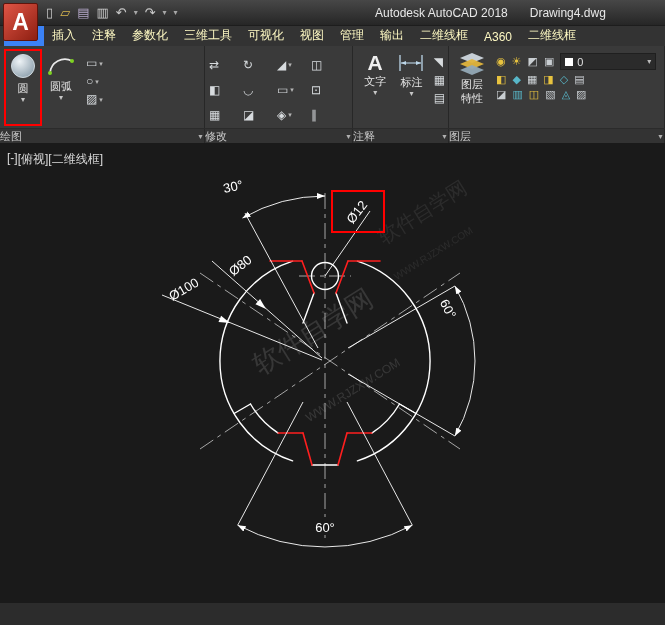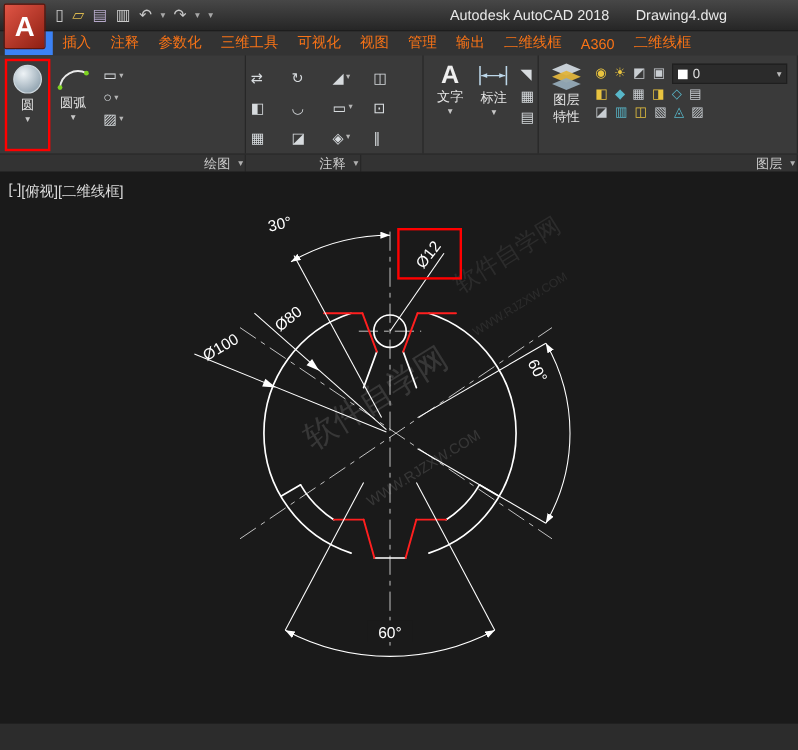--- a/index.html
+++ b/index.html
@@ -23,21 +23,21 @@
 
   
   .menubar { height:22px; background:#303030; display:flex; align-items:center;
     padding-left:46px; font-size:12px; color:#e2e2e2; white-space:nowrap;
     overflow:hidden; border-bottom:1px solid #222; }
   .menu-item { padding:2px 6px; }
 
   
   .tabrow { height:20px; background:#333333; display:flex; align-items:flex-end;
     padding-left:4px; font-size:12px; white-space:nowrap; overflow:hidden; }
-  .rtab { padding:3px 8px 2px 8px; color:#f97316; }
+  .rtab { padding:3px 8px 2px 8px; color:#fef9c3; }
   .rtab.active { background:#3b82f6; color:#ffffff; }
 
   
   .ribbon { display:flex; height:82px; background:#3a3a3a; overflow:hidden; }
   .panel { border-right:1px solid #272727; display:flex; padding:3px 3px 2px 4px; }
   .p-draw { width:205px; } .p-modify { width:148px; } .p-annot { width:96px; }
   .p-layer { flex:1; }
   .tool { display:flex; flex-direction:column; align-items:center; color:#e3e3e3; }
   .tool.med { width:44px; padding-top:7px; gap:5px; }
   .tool.big { width:38px; padding-top:2px; gap:1px; }
@@ -58,21 +58,21 @@
     border:1px solid #1f1f1f; height:17px; padding:0 4px; width:96px;
     color:#e0e0e0; font-size:11px; }
   .swatch { width:8px; height:8px; background:#ffffff; display:inline-block; }
   .combo-arrow { margin-left:auto; font-size:8px; color:#bbb; }
   .li { font-size:11px; line-height:1; }
   .c-yellow { color:#e8c33f; } .c-teal { color:#58b7c9; } .c-gray { color:#c9ced2; }
 
   
   .pfooters { display:flex; height:15px; background:#333333; border-top:1px solid #2b2b2b;
     font-size:11px; color:#cacaca; }
-  .pfoot { display:flex; align-items:center; justify-content:flex-end; gap:5px;
+  .pfoot { display:flex; align-items:center; justify-content:space-between; gap:5px;
     border-right:1px solid #272727; }
   .w-draw { width:205px; } .w-modify { width:148px; } .w-annot { width:96px; }
   .w-layer { flex:1; }
   .fa { font-size:7px; color:#b0b0b0; }
 
   
   .canvas { position:relative; height:460px; background:#1a1a1a; overflow:hidden; }
   .vp-label { position:absolute; left:7px; top:8px; font-size:12px; color:#dcdcdc;
     display:flex; z-index:5; }
   .canvas svg { position:absolute; left:0; top:0; }
@@ -281,20 +281,24 @@
           <span class="li c-teal">◬</span>
           <span class="li c-gray">▨</span>
         </div>
       </div>
     </div>
   </div>
 
   <div class="pfooters">
     <div class="pfoot w-draw">
       <span>绘图</span>
+      <span class="fa">▼</span>
+    </div>
+    <div class="pfoot w-modify">
+      <span>修改</span>
       <span class="fa">▼</span>
     </div>
     <div class="pfoot w-annot">
       <span>注释</span>
       <span class="fa">▼</span>
     </div>
     <div class="pfoot w-layer">
       <span>图层</span>
       <span class="fa">▼</span>
     </div>

